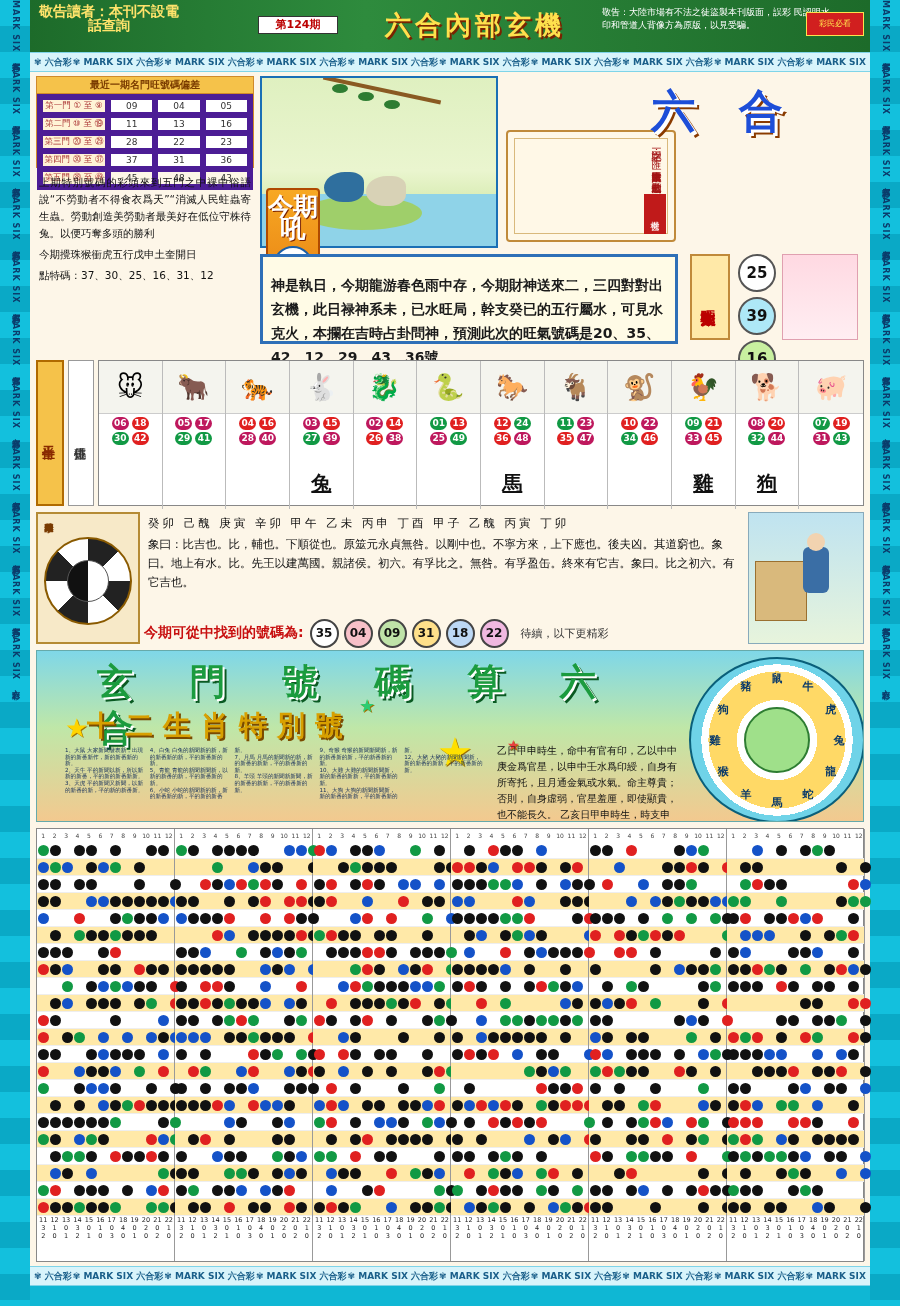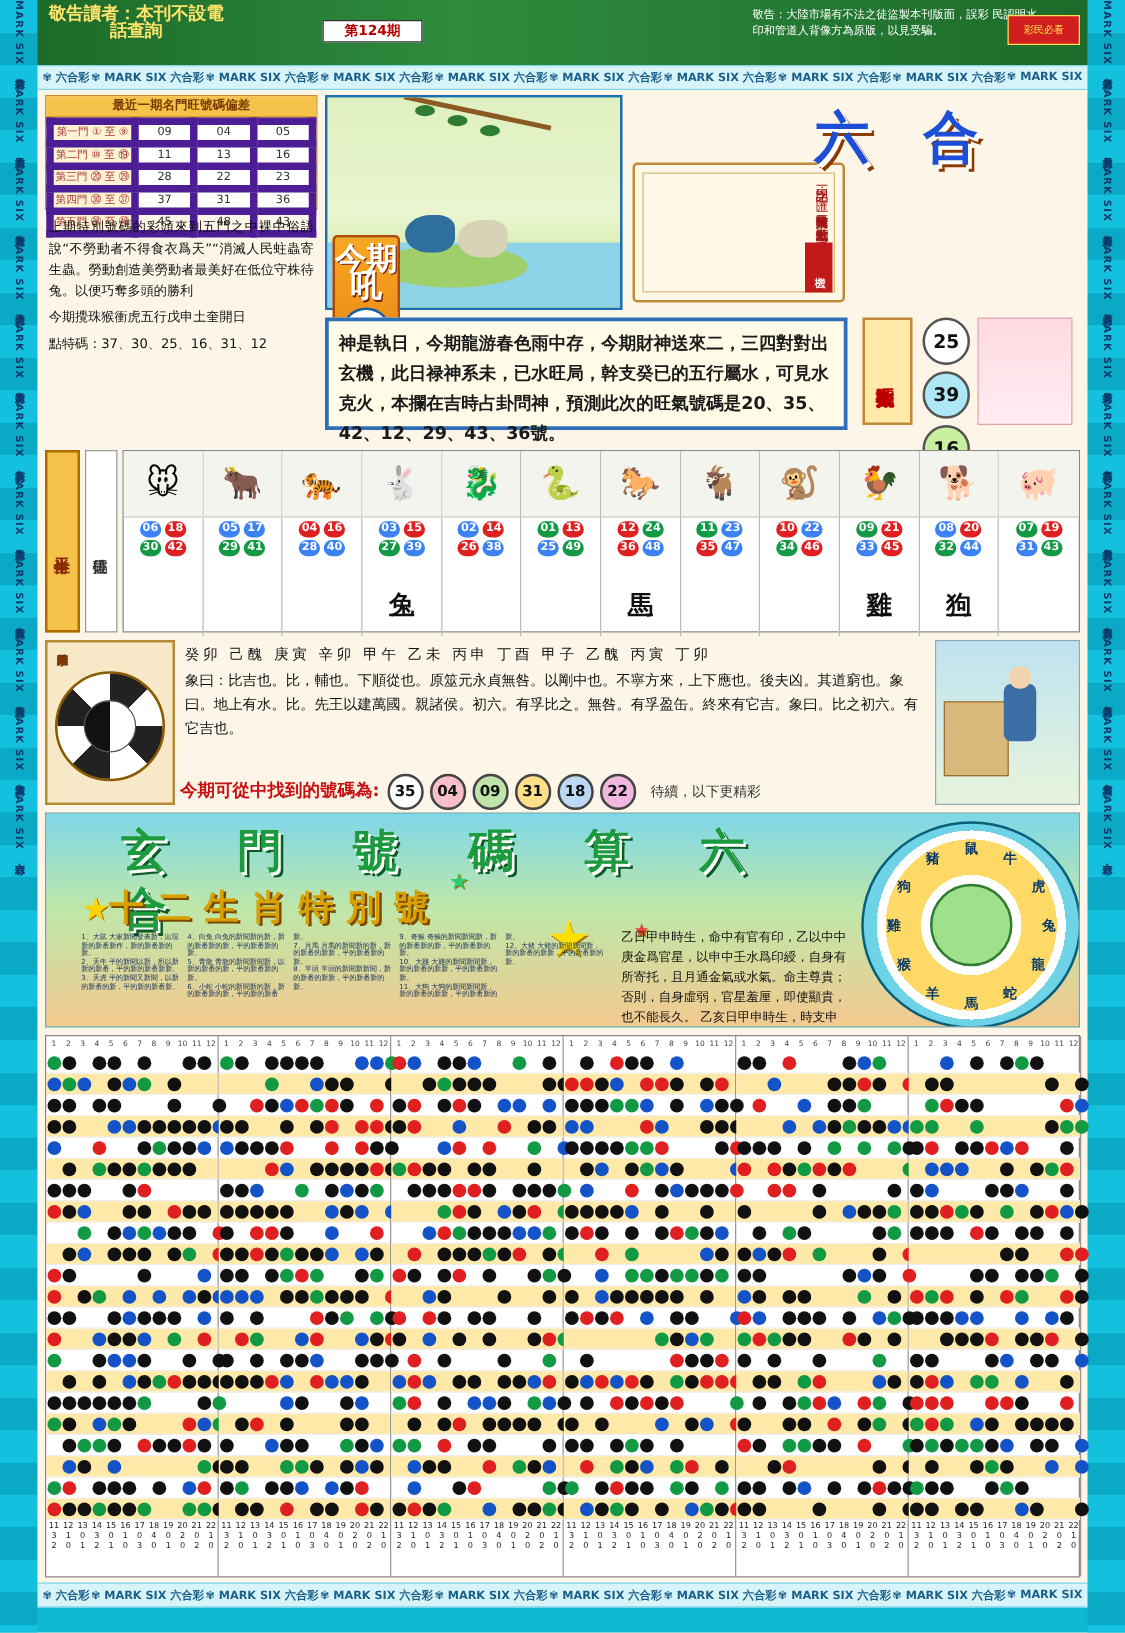--- a/index.html
+++ b/index.html
@@ -146,21 +146,21 @@
     font-size:30px;font-weight:bold;color:#e03a00;
     text-shadow:2px 2px 0 #fff;letter-spacing:6px;text-align:center;line-height:34px;
   }
 
   
   .poem{
     left:230px;top:182px;width:418px;height:90px;
     border:3px solid #2e6fb7;background:#fffbe6;
   }
   .poem .ptxt{
-    padding:6px 8px;font-size:14px;line-height:24px;color:#1a1a1a;font-weight:bold;
+    padding:16px 8px;font-size:14px;line-height:24px;color:#1a1a1a;font-weight:bold;
   }
 
   .fire-label{
     left:660px;top:182px;width:40px;height:86px;
     background:#ffe9a8;border:2px solid #c08a3a;color:#b00;
     writing-mode:vertical-rl;text-orientation:upright;
     font-size:15px;font-weight:bold;text-align:center;line-height:40px;padding-top:4px;
   }
   .fire-balls{left:704px;top:182px;width:46px;height:86px;}
   .fb{
@@ -199,21 +199,21 @@
     position:absolute;left:50%;top:50%;transform:translate(-50%,-50%);
     font-size:26px;line-height:1;
   }
   .znums{height:40px;padding-top:3px;}
   .nrow{display:flex;justify-content:center;gap:3px;margin-bottom:2px;}
   .nb{
     width:17px;height:13px;border-radius:7px;font-size:9px;line-height:13px;
     text-align:center;color:#fff;font-weight:bold;
   }
   .nb.r{background:#e02020;}
-  .nb.b{background:#3b82f6;}
+  .nb.b{background:#be185d;}
   .nb.g{background:#119944;}
   .zbottom{height:52px;font-size:20px;font-weight:bold;text-align:center;line-height:52px;color:#111;}
   .zbottom.uline{text-decoration:underline;}
 
   
   .bagua{left:6px;top:440px;width:104px;height:132px;background:#f7e9c8;border:2px solid #b58b35;}
   .bagua .bg-circle{
     position:absolute;left:50%;top:52%;transform:translate(-50%,-50%);
     width:84px;height:84px;border-radius:50%;
     background:conic-gradient(#222 0 12.5%,#fff 12.5% 25%,#222 25% 37.5%,#fff 37.5% 50%,#222 50% 62.5%,#fff 62.5% 75%,#222 75% 87.5%,#fff 87.5% 100%);
@@ -329,20 +329,21 @@
   <div class="rail left">
     <span>MARK SIX 六合彩 MARK SIX 六合彩 MARK SIX 六合彩 MARK SIX 六合彩 MARK SIX 六合彩 MARK SIX 六合彩 MARK SIX 六合彩 MARK SIX 六合彩 MARK SIX 六合彩 MARK SIX 六合彩 MARK SIX 六合彩</span>
   </div>
   <div class="rail right">
     <span>MARK SIX 六合彩 MARK SIX 六合彩 MARK SIX 六合彩 MARK SIX 六合彩 MARK SIX 六合彩 MARK SIX 六合彩 MARK SIX 六合彩 MARK SIX 六合彩 MARK SIX 六合彩 MARK SIX 六合彩 MARK SIX 六合彩</span>
   </div>
 
   <div class="masthead">
     <div class="mh-left">敬告讀者：本刊不設電話查詢</div>
     <div class="mh-issue">第124期</div>
+    <div class="mh-title">六合內部玄機</div>
     <div class="mh-right">敬告：大陸市場有不法之徒盜製本刊版面，誤彩 民認明水印和管道人背像方為原版，以見受騙。</div>
     <div class="mh-ribbon">彩民必看</div>
   </div>
 
   <div class="strip top" id="strip-top">
       <i>✾ 六合彩</i>
       <i>✾ MARK SIX 六合彩</i>
       <i>✾ MARK SIX 六合彩</i>
       <i>✾ MARK SIX 六合彩</i>
       <i>✾ MARK SIX 六合彩</i>

